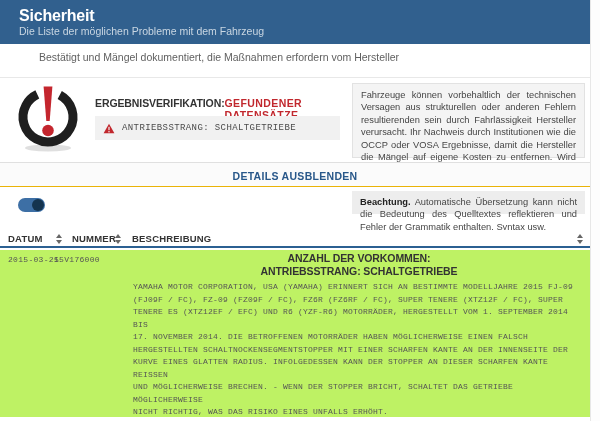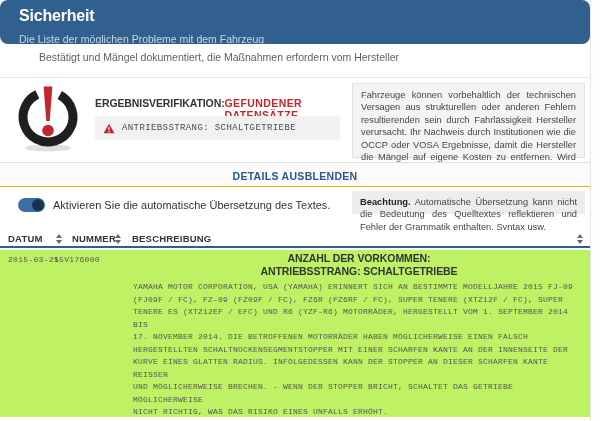--- a/index.html
+++ b/index.html
@@ -6,23 +6,23 @@
   html,body { width:600px; height:421px; background:#fff; overflow:hidden;
               font-family:"Liberation Sans", sans-serif; }
   .page { position:relative; width:600px; height:421px; background:#fff; }
 
   
   .scroll-strip { position:absolute; right:0; top:0; width:10px; height:421px;
                   background:#fdfdfd; border-left:1px solid #e7e7e7; }
 
   
   .topbar { position:absolute; left:0; top:0; width:590px; height:44px;
-            background:#31608e; padding:7px 0 0 19px;border-radius:8px; }
+            background:#31608e; padding:7px 0 0 19px; }
   .topbar .title { color:#fff; font-size:16px; font-weight:bold; letter-spacing:-0.2px; }
-  .topbar .sub   { color:#c9d6e2; font-size:10.5px; margin-top:8px; }
+  .topbar .sub   { color:#c9d6e2; font-size:10.5px; margin-top:0; }
 
   
   .sect { position:absolute; left:0; top:44px; width:590px; height:34px;
           padding:5px 0 0 19px; border-bottom:1px solid #e8e8e8; background:#fff; }
   .sect .title { color:#2e6496; font-size:14px; font-weight:bold; letter-spacing:-0.2px; }
   .sect .sub   { color:#5f5f5f; font-size:10.5px; margin-top:2px;margin-left:20px; }
 
   
   .results { position:absolute; left:0; top:78px; width:590px; height:85px;
              border-bottom:1px solid #e0e0e0; background:#fff; }
@@ -124,21 +124,20 @@
   </div>
 
   <div class="details-bar">
     <span>DETAILS AUSBLENDEN</span>
   </div>
 
   <div class="trans">
     <div class="toggle">
       <div class="knob"></div>
     </div>
-    <div class="trans-label">Aktivieren Sie die automatische Übersetzung des Textes.</div>
     <div class="notice-box">
       <b>Beachtung.</b>
       <span>Automatische Übersetzung kann nicht die Bedeutung des Quelltextes reflektieren und Fehler der Grammatik enthalten, Syntax usw.</span>
     </div>
   </div>
 
   <div class="thead">
     <span class="th" style="left:8px">DATUM</span>
     <span class="sort" style="left:56px">
       <i class="up"></i>

